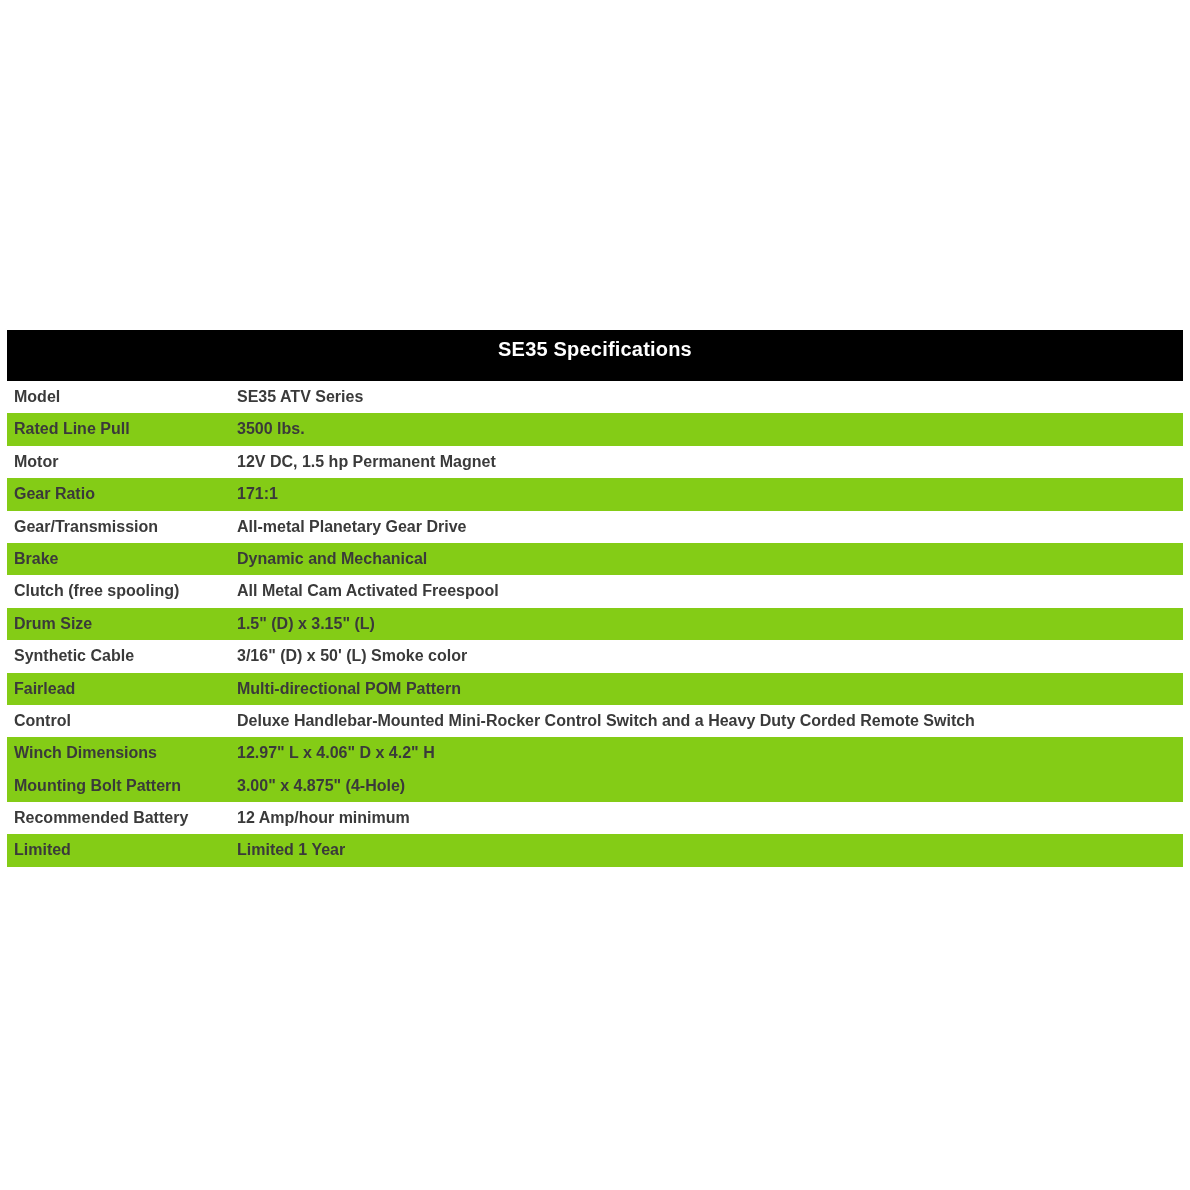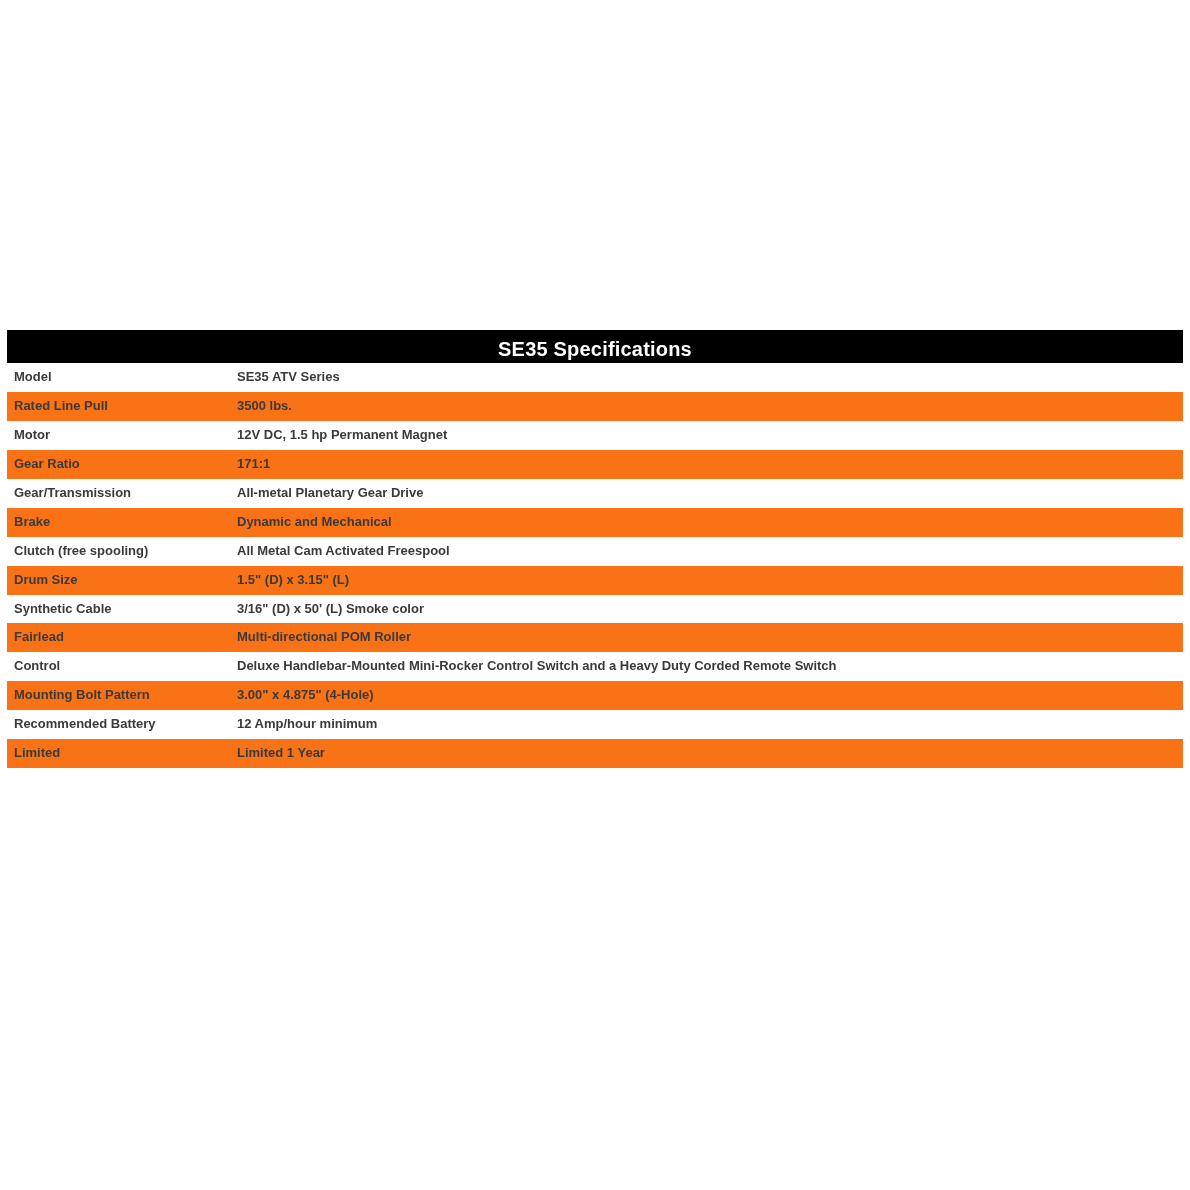--- a/index.html
+++ b/index.html
@@ -30,25 +30,25 @@
     border-collapse: collapse;
     table-layout: fixed;
   }
   table.spec-table caption {
     caption-side: top;
     background: #000000;
     color: #ffffff;
     font-size: 20px;
     font-weight: bold;
     text-align: center;
-    padding: 8px 0 2px 0;
+    padding: 8px 0 20px 0;
     letter-spacing: 0.2px;
   }
   table.spec-table td {
-    font-size: 13px;
+    font-size: 16px;
     color: #3b3b3b;
     padding: 7px 8px 7px 6px;
     vertical-align: top;
     line-height: 1.15;
     border: 0;
   }
   table.spec-table td.label {
     width: 207px;
     font-weight: bold;
     color: #3a3a3a;
@@ -57,21 +57,21 @@
   table.spec-table td.value {
     font-weight: bold;
     color: #3a3a3a;
     padding-left: 8px;
     margin-top: 20px;
   }
   table.spec-table tr.odd td {
     background: #ffffff;
   }
   table.spec-table tr.even td {
-    background: #f97316;
+    background: #84cc16;
   }
 </style>
 </head>
 <body>
 
 <div class="page">
   <div class="spec-table-wrap">
     <table class="spec-table">
       <caption>SE35 Specifications</caption>
       <tbody>
@@ -106,25 +106,29 @@
           <tr class="even">
             <td class="label">Drum Size</td>
             <td class="value">1.5" (D) x 3.15" (L)</td>
           </tr>
           <tr class="odd">
             <td class="label">Synthetic Cable</td>
             <td class="value">3/16" (D) x 50' (L) Smoke color</td>
           </tr>
           <tr class="even">
             <td class="label">Fairlead</td>
-            <td class="value">Multi-directional POM Roller</td>
+            <td class="value">Multi-directional POM Pattern</td>
           </tr>
           <tr class="odd">
             <td class="label">Control</td>
             <td class="value">Deluxe Handlebar-Mounted Mini-Rocker Control Switch and a Heavy Duty Corded Remote Switch</td>
+          </tr>
+          <tr class="even">
+            <td class="label">Winch Dimensions</td>
+            <td class="value">12.97" L x 4.06" D x 4.2" H</td>
           </tr>
           <tr class="even">
             <td class="label">Mounting Bolt Pattern</td>
             <td class="value">3.00" x 4.875" (4-Hole)</td>
           </tr>
           <tr class="odd">
             <td class="label">Recommended Battery</td>
             <td class="value">12 Amp/hour minimum</td>
           </tr>
           <tr class="even">

